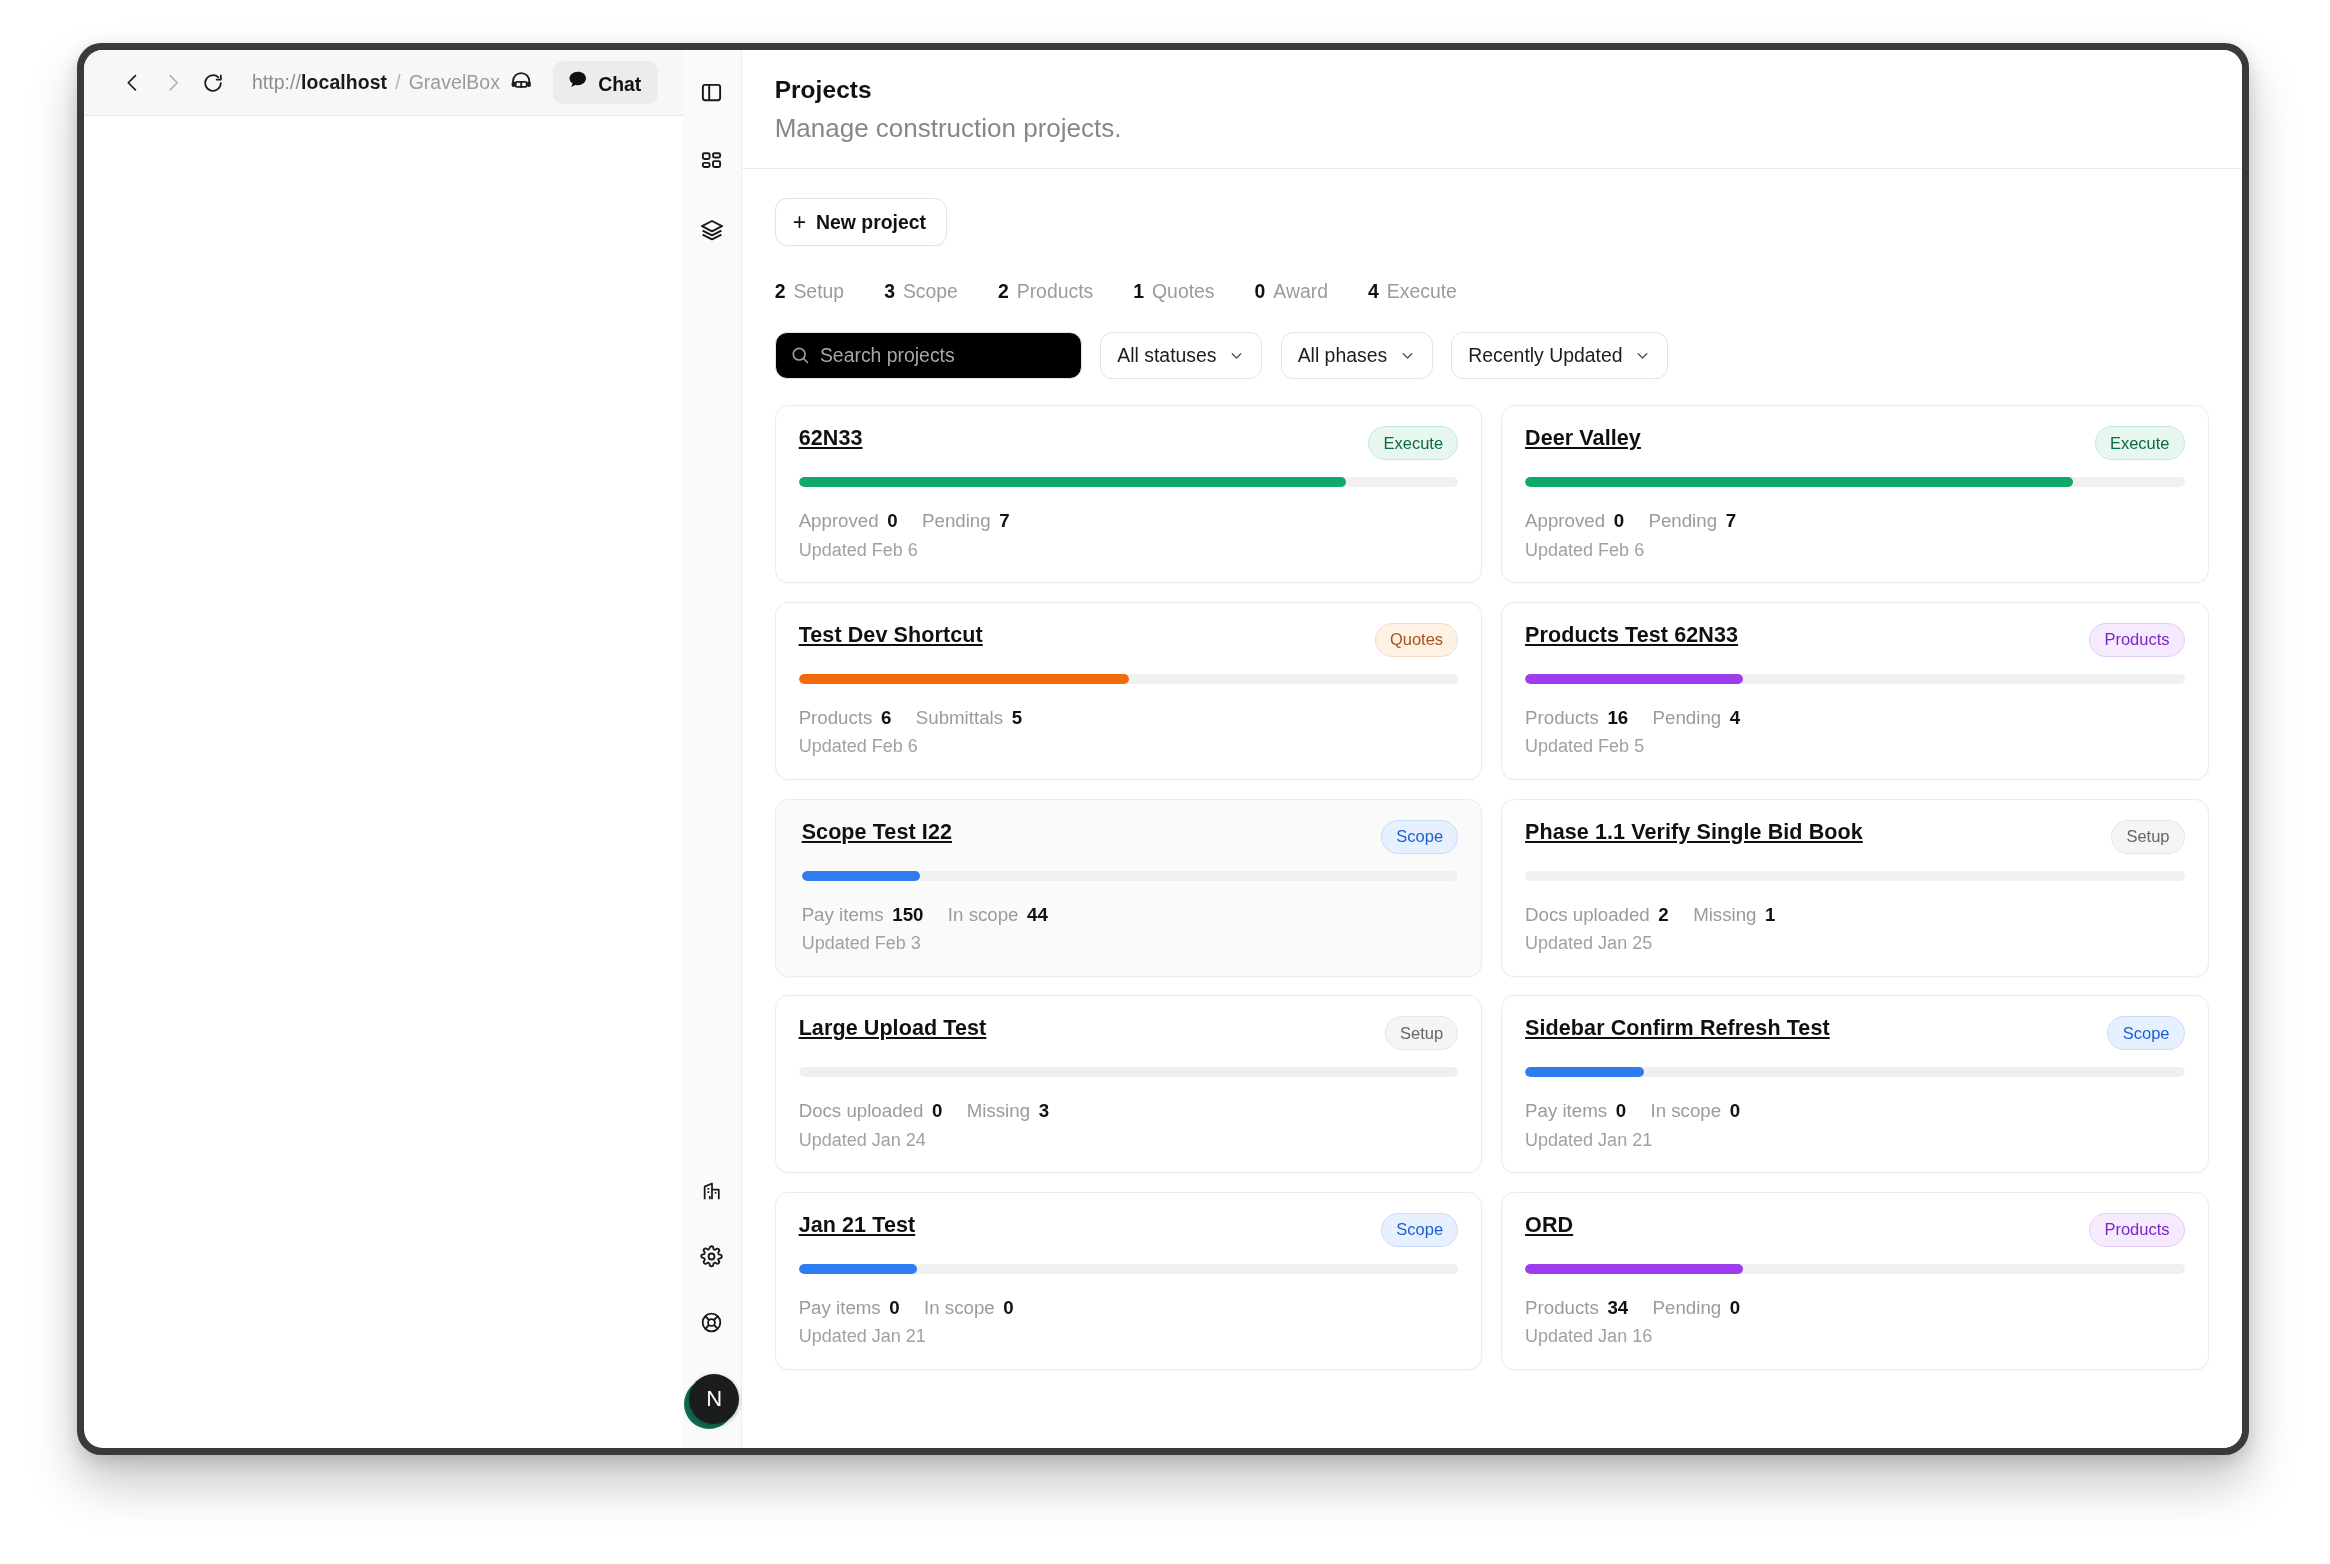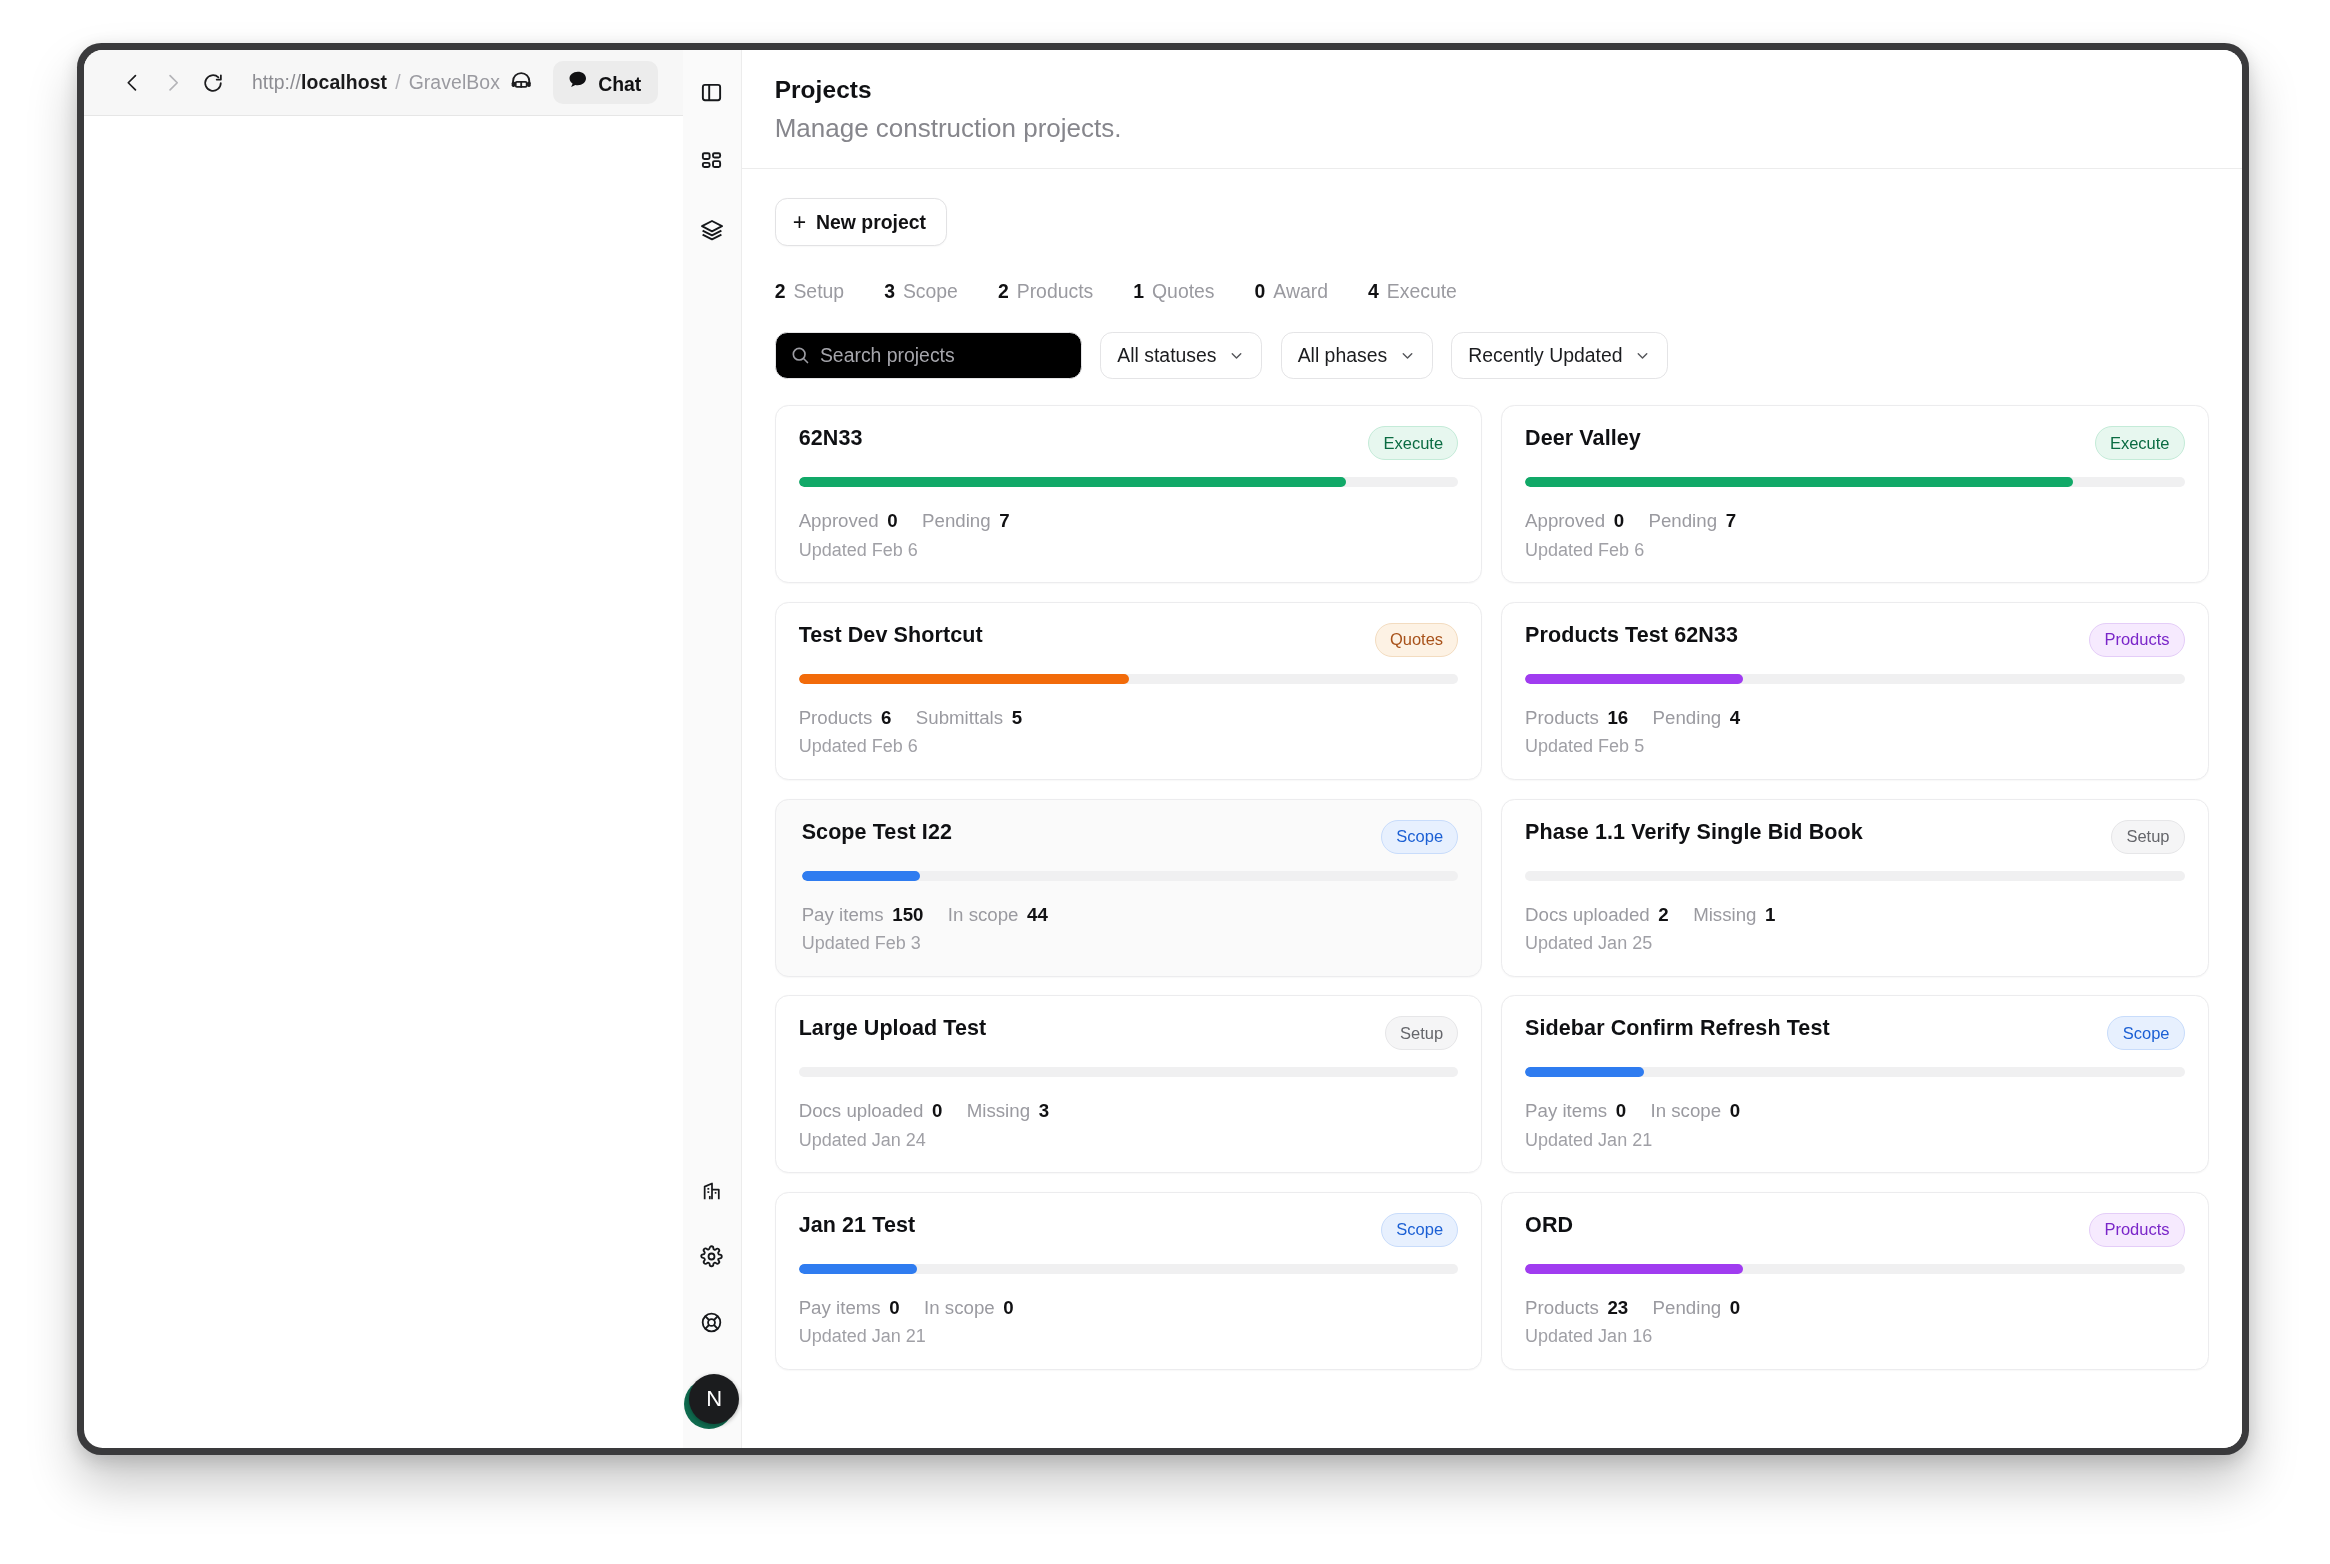--- a/index.html
+++ b/index.html
@@ -172,21 +172,21 @@
     border: 0.7px solid #ececee;
     border-radius: 13.6px;
     background: #ffffff;
     padding: 20px 23px 21.5px 23px;
     height: 178px;
     box-shadow: 0 0.7px 1.4px rgba(16,17,20,0.03);
     display: flex; flex-direction: column;
   }
   .card.hovered { background: #fafafa; padding-left: 26px; }
   .card-top { display: flex; align-items: flex-start; justify-content: space-between; gap: 17px; }
-  .card-title { font-size: 21.5px; font-weight: 600; color: #0f1013; letter-spacing: 0.1px; }
+  .card-title { font-size: 21.5px; font-weight: 600; color: #0f1013; letter-spacing: 0.1px; text-decoration: underline; }
   .badge {
     flex: 0 0 auto;
     font-size: 16.5px; font-weight: 500;
     padding: 6.5px 14.3px;
     border-radius: 717px;
     border: 0.7px solid transparent;
     white-space: nowrap;
   }
   .badge.execute  { background: #e7f7ef; color: #0a6b42; border-color: #c4ebd8; }
   .badge.quotes   { background: #fdf2e4; color: #a8521a; border-color: #f3dcc0; }
@@ -608,21 +608,21 @@
                   <div class="card-top">
                     <div class="card-title">ORD</div>
                     <div class="badge products">Products</div>
                   </div>
                   <div class="progress-track">
                     <div class="progress-fill" style="width:33%;background:#a03cf0;"></div>
                   </div>
                   <div class="metrics">
                     <div class="metric">
                       <span class="metric-lbl">Products</span>
-                      <span class="metric-val">23</span>
+                      <span class="metric-val">34</span>
                     </div>
                     <div class="metric">
                       <span class="metric-lbl">Pending</span>
                       <span class="metric-val">0</span>
                     </div>
                   </div>
                   <div class="card-foot">Updated Jan 16</div>
                 </div>
               </div>
           </div>

